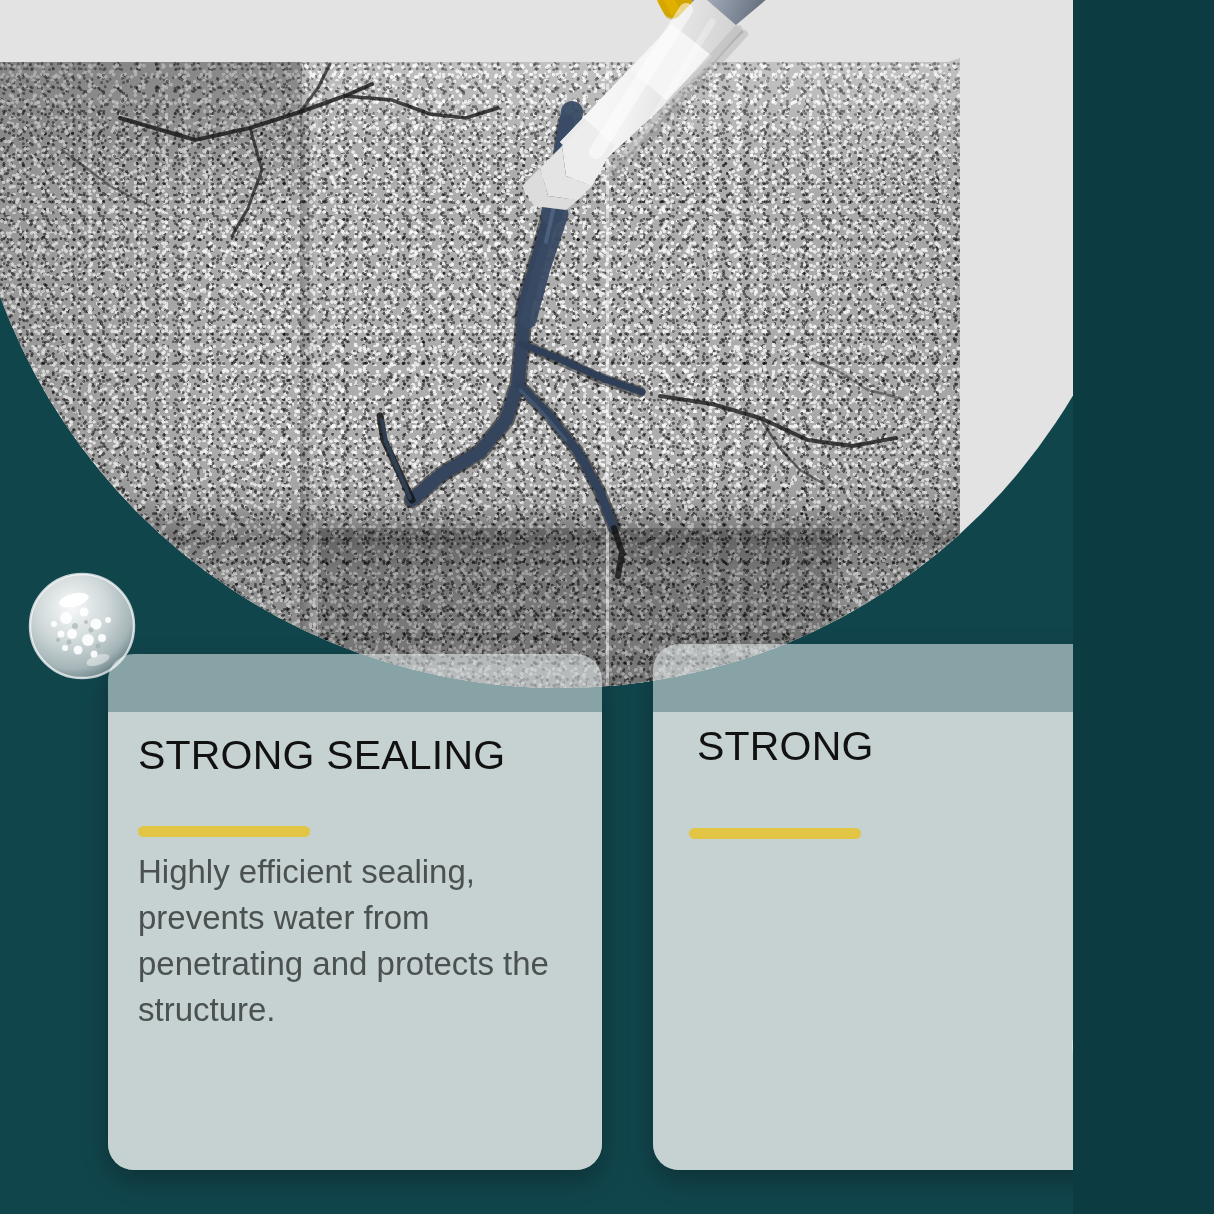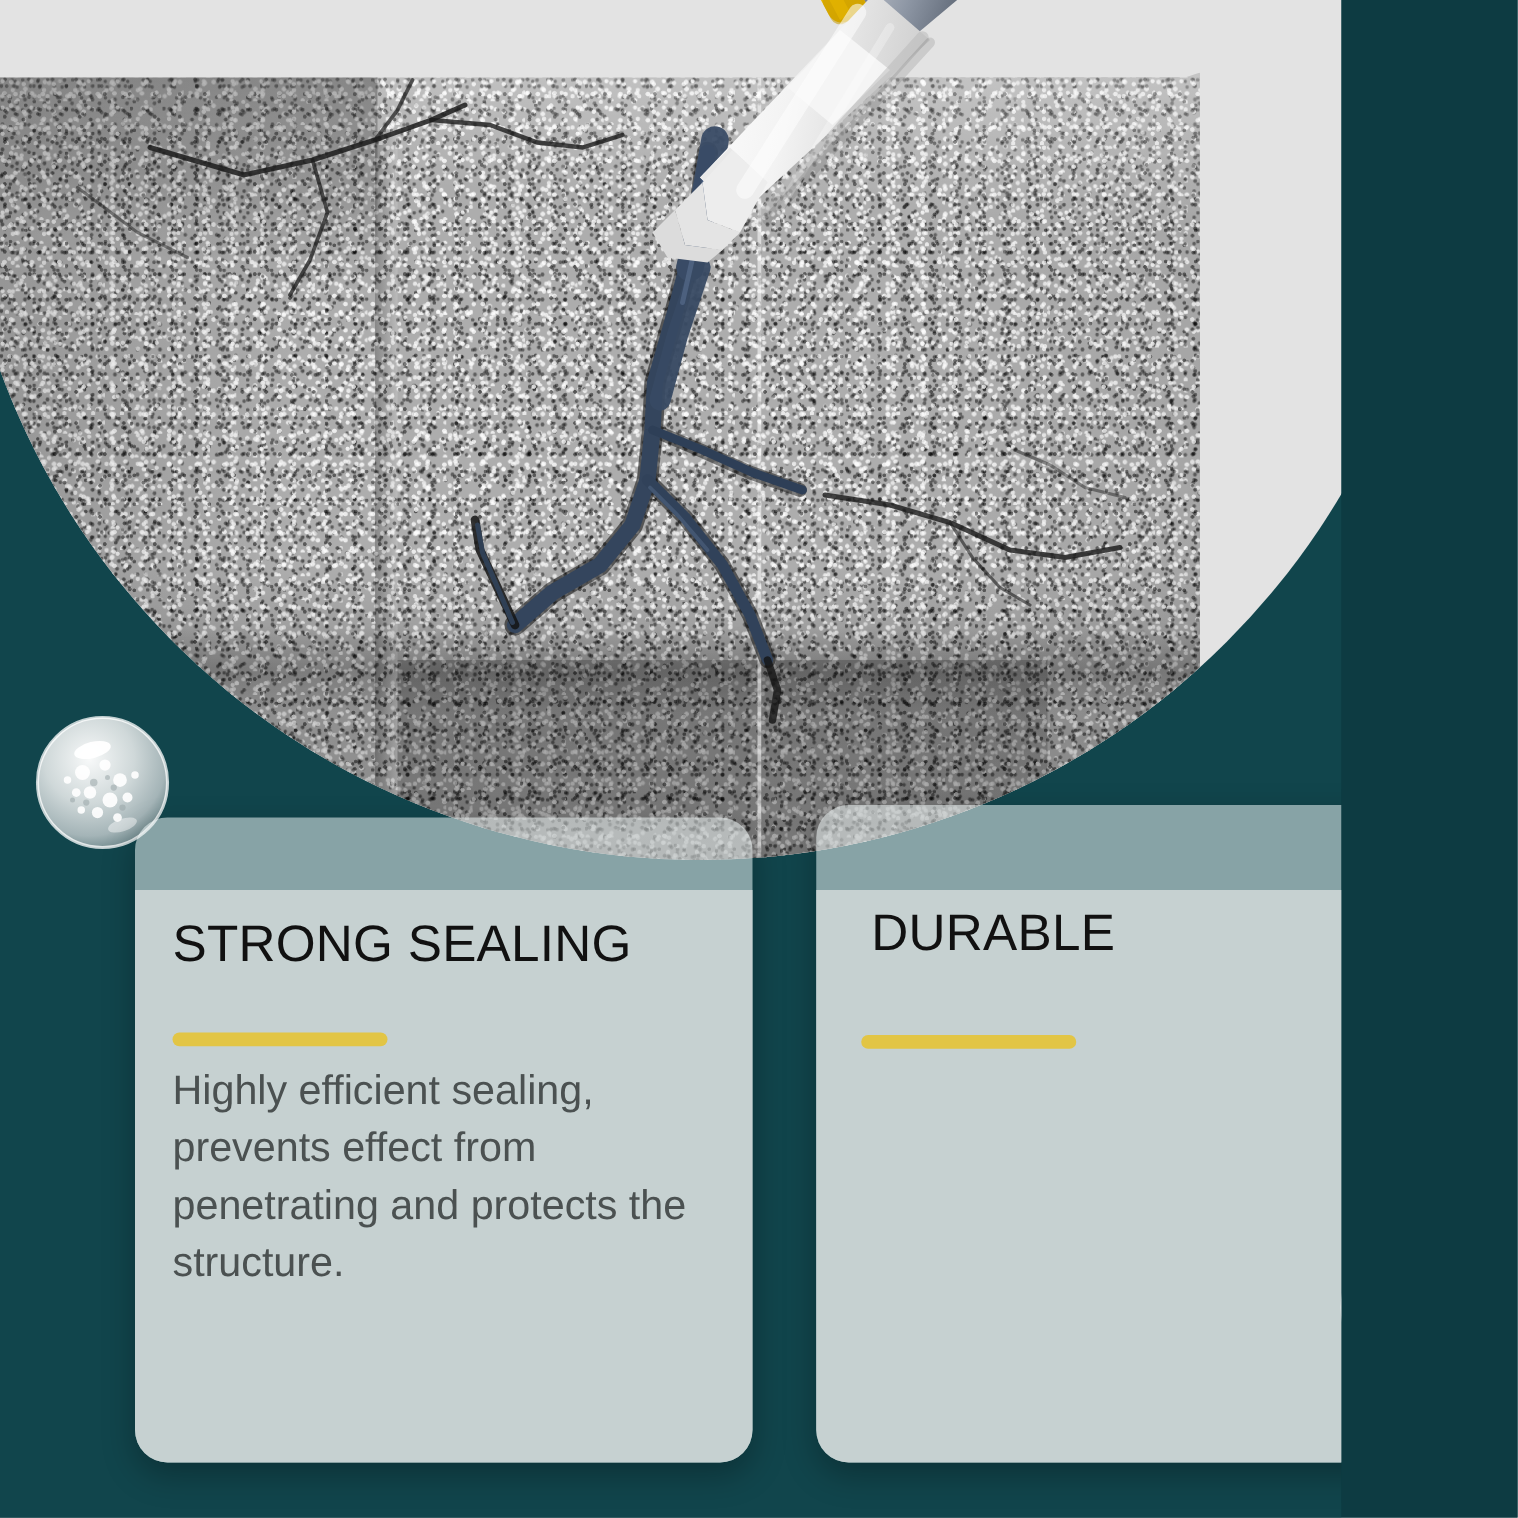--- a/index.html
+++ b/index.html
@@ -277,28 +277,28 @@
     <ellipse cx="70" cy="88" rx="12" ry="5" fill="#ffffff" opacity=".45" transform="rotate(-18 70 88)"></ellipse>
   </svg>
 
   <div class="card-shadow" style="left:108px;top:654px;width:494px;height:516px;"></div>
   <div class="card" style="left:108px;top:654px;width:494px;height:516px;">
   </div>
   <div class="card-solid" style="left:108px;top:712px;width:494px;height:458px;border-top-left-radius:0;border-top-right-radius:0;"></div>
 
   <div class="card-title" style="left:138px;top:735px;">STRONG SEALING</div>
   <div class="accent-bar" style="left:138px;top:826px;width:172px;background:#e2c545;"></div>
-  <div class="card-body" style="left:138px;top:849px;width:420px;">Highly efficient sealing, prevents effect from penetrating and protects the structure.</div>
+  <div class="card-body" style="left:138px;top:849px;width:420px;">Highly efficient sealing, prevents water from penetrating and protects the structure.</div>
 
   <div class="card-shadow" style="left:653px;top:644px;width:492px;height:526px;"></div>
   <div class="card" style="left:653px;top:644px;width:492px;height:526px;">
   </div>
   <div class="card-solid" style="left:653px;top:712px;width:492px;height:458px;border-top-left-radius:0;border-top-right-radius:0;"></div>
 
-  <div class="card-title" style="left:697px;top:726px;">DURABLE</div>
+  <div class="card-title" style="left:697px;top:726px;">STRONG</div>
   <div class="accent-bar" style="left:689px;top:828px;width:172px;background:#e2c545;"></div>
 
   <svg class="bead" style="left:1068px;top:982px;width:146px;height:150px;" viewBox="0 0 146 150">
     <defs>
       <radialGradient id="bead2" cx="36%" cy="30%" r="76%">
         <stop offset="0%" stop-color="#ffffff" stop-opacity="0.99"></stop>
         <stop offset="40%" stop-color="#f2f7fb" stop-opacity="0.93"></stop>
         <stop offset="74%" stop-color="#cddbea" stop-opacity="0.86"></stop>
         <stop offset="100%" stop-color="#9fb4cc" stop-opacity="0.72"></stop>
       </radialGradient>

